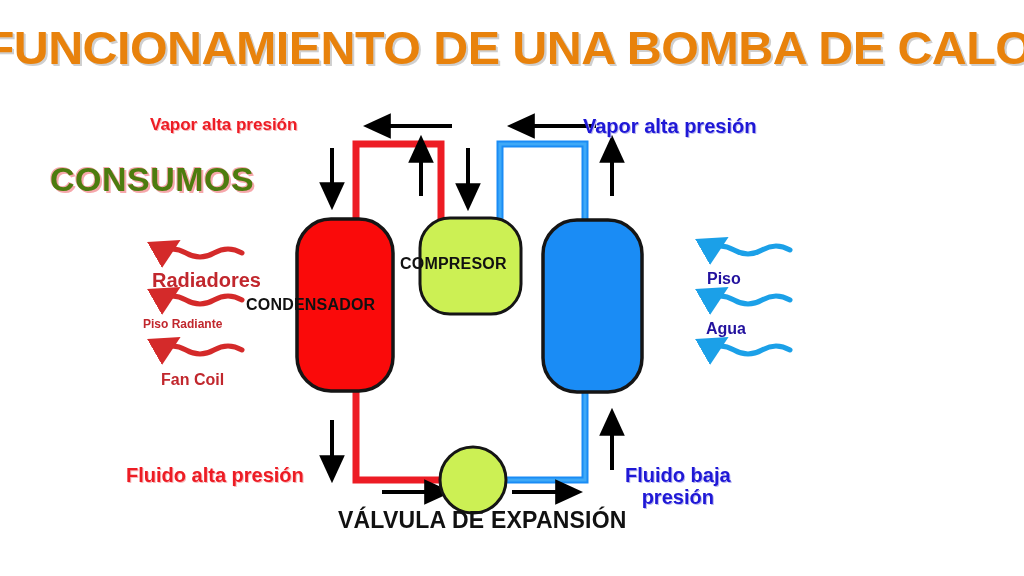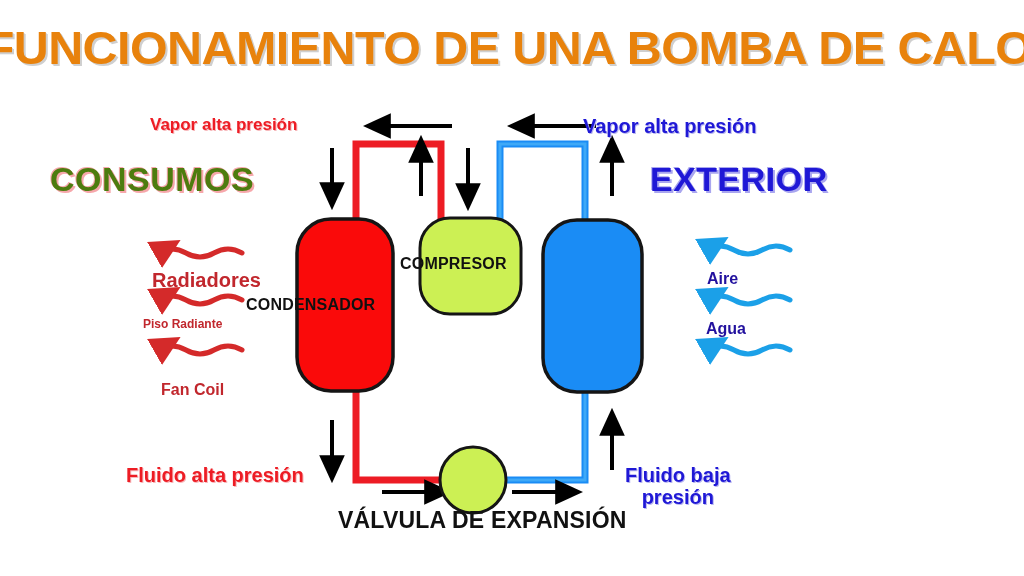--- a/index.html
+++ b/index.html
@@ -131,33 +131,32 @@
     <rect x="543" y="220" width="99" height="172" rx="34" ry="34" fill="#1A8CF5" stroke="#151515" stroke-width="3.5"></rect>
 
     <circle cx="473" cy="480" r="33" fill="#CCF054" stroke="#151515" stroke-width="3"></circle>
   </svg>
 
   <div class="comp-label" style="left:246px;top:296px;">CONDENSADOR</div>
   <div class="comp-label" style="left:400px;top:255px;">COMPRESOR</div>
   <div class="comp-label" style="left:338px;top:507px;font-size:23px;">VÁLVULA DE EXPANSIÓN</div>
 
   <div class="lbl big-red" style="left:50px;top:160px;">CONSUMOS</div>
-  <div class="lbl big-blue" style="left:650px;top:160px;">EXTERIOR</div>
 
   <div class="lbl red-bold" style="left:150px;top:115px;font-size:17px;">Vapor alta presión</div>
 
   <div class="lbl blue-bold" style="left:583px;top:115px;font-size:20px;">Vapor alta presión</div>
 
   <div class="lbl red-bold" style="left:126px;top:464px;font-size:20px;">Fluido alta presión</div>
 
   <div class="lbl blue-bold" style="left:625px;top:464px;font-size:20px;text-align:center;">
     <span>Fluido baja</span><br>
     <span>presión</span>
   </div>
 
   <div class="lbl darkred" style="left:152px;top:269px;font-size:20px;">Radiadores</div>
   <div class="lbl darkred" style="left:143px;top:318px;font-size:12px;">Piso Radiante</div>
-  <div class="lbl darkred" style="left:161px;top:381px;font-size:16px;">Fan Coil</div>
+  <div class="lbl darkred" style="left:161px;top:371px;font-size:16px;">Fan Coil</div>
 
-  <div class="lbl darkblue" style="left:707px;top:270px;font-size:16px;">Aire</div>
+  <div class="lbl darkblue" style="left:707px;top:270px;font-size:16px;">Piso</div>
   <div class="lbl darkblue" style="left:706px;top:320px;font-size:16px;">Agua</div>
 
 </div>
 
 </body></html>

